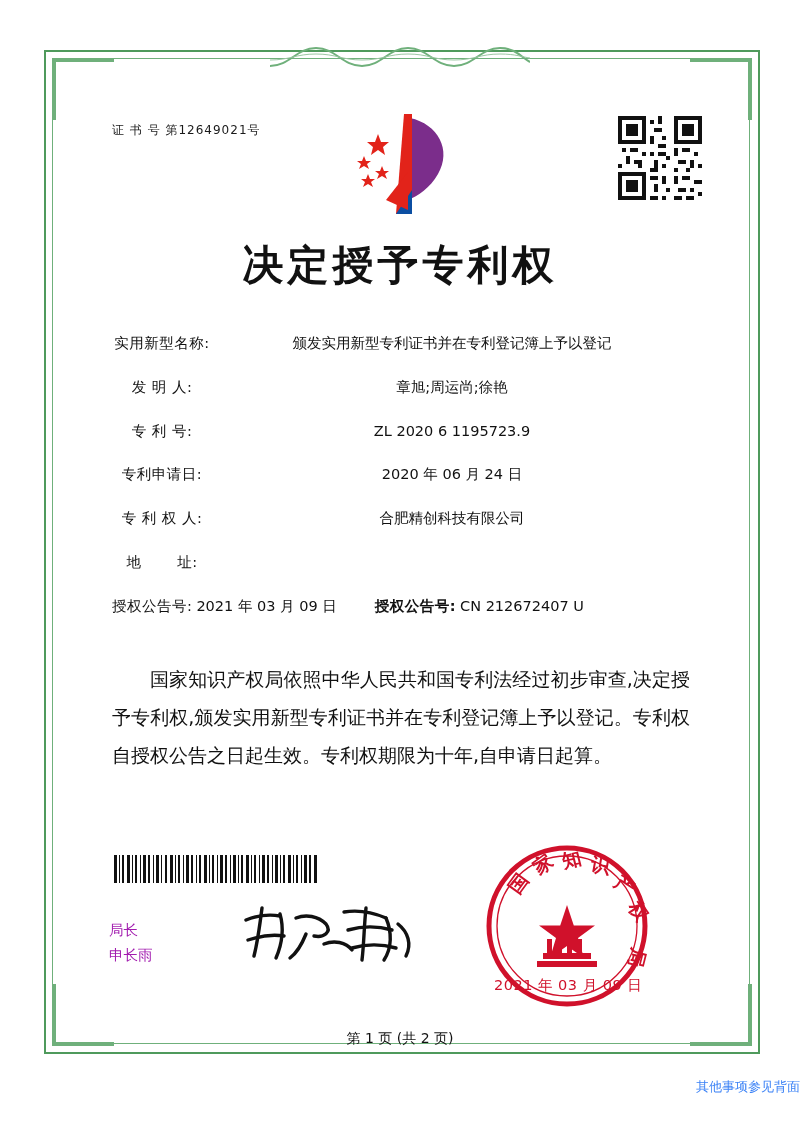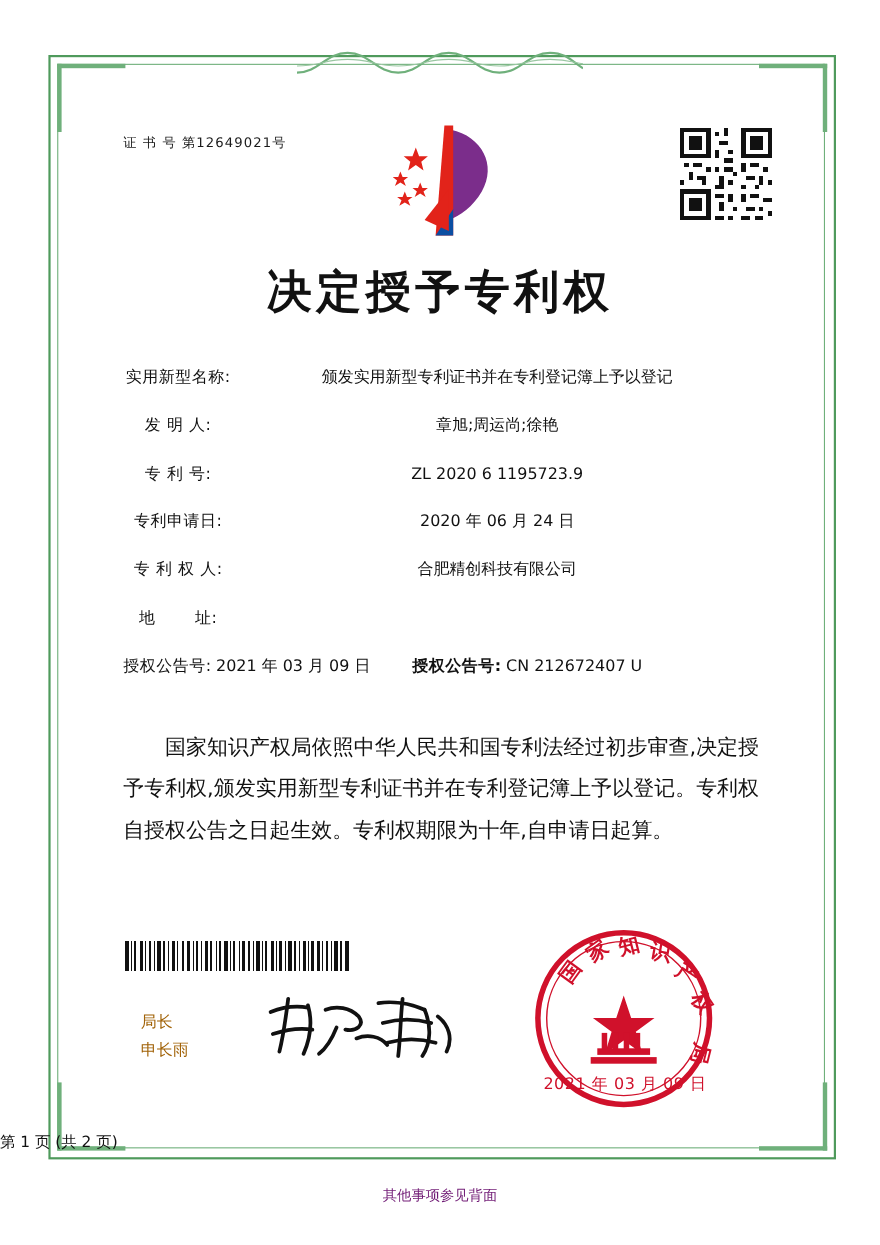--- a/index.html
+++ b/index.html
@@ -152,25 +152,25 @@
   
   .barcode {
     position: absolute;
     left: 112px; top: 855px;
     width: 206px; height: 28px;
   }
 
   
   .sign-label {
     position: absolute;
-    left: 128px; top: 918px;
+    left: 109px; top: 918px;
     font-size: 14.5px;
     line-height: 1.75;
     font-family: "DejaVu Sans", sans-serif;
-    color: #a16207;
+    color: #a21caf;
   }
   .signature {
     position: absolute;
     left: 240px; top: 900px;
     width: 180px; height: 70px;
   }
 
   
   .seal {
     position: absolute;
@@ -184,32 +184,33 @@
     color: #d0112b;
     font-family: "DejaVu Sans", sans-serif;
     letter-spacing: 0.5px;
   }
 
   
   .page-num {
     position: absolute;
     left: 0; top: 1030px;
     width: 800px;
+    text-align: center;
     font-size: 14px;
     font-family: "DejaVu Sans", sans-serif;
     color: #111;
   }
   .footnote {
     position: absolute;
     left: 0; top: 1078px;
     width: 800px;
-    text-align: center;
+    text-align: right;
     font-size: 13px;
     font-family: "DejaVu Sans", sans-serif;
-    color: #701a75;
+    color: #3b82f6;
   }
 </style>
 </head>
 <body>
 
 <div class="cert-page">
 
   <div class="border-outer"></div>
   <div class="border-inner"></div>
   <div class="corner tl"></div>

